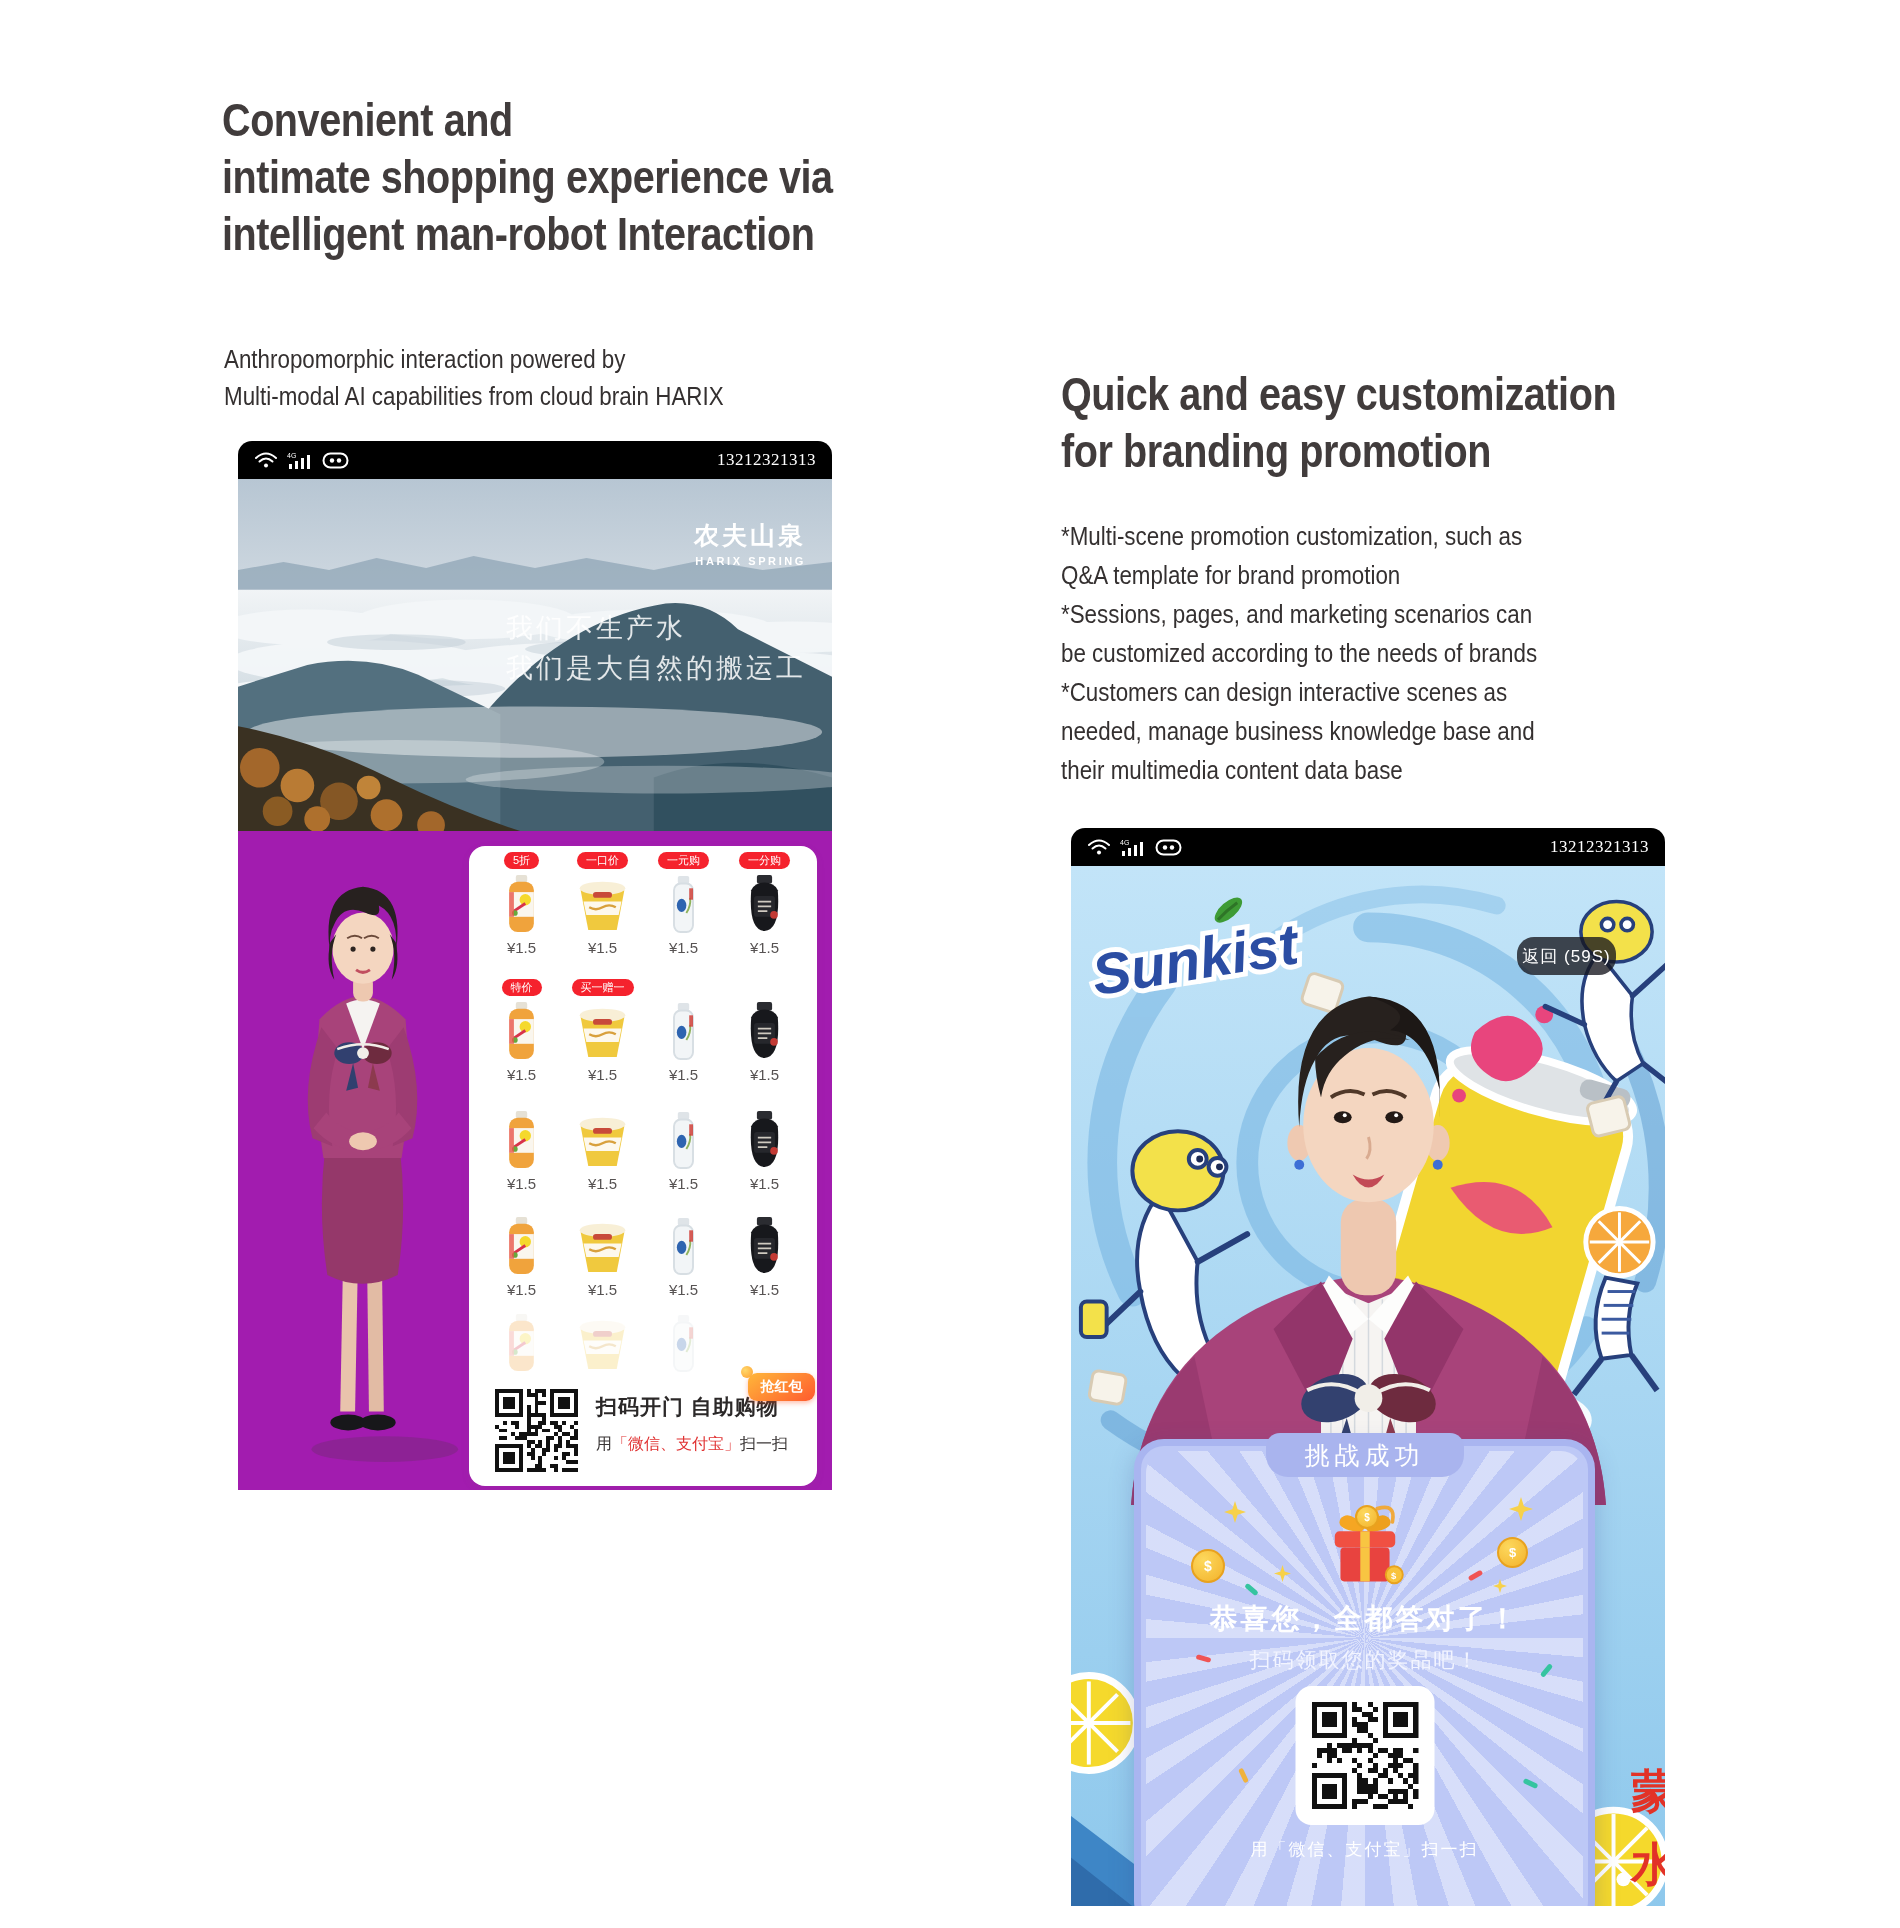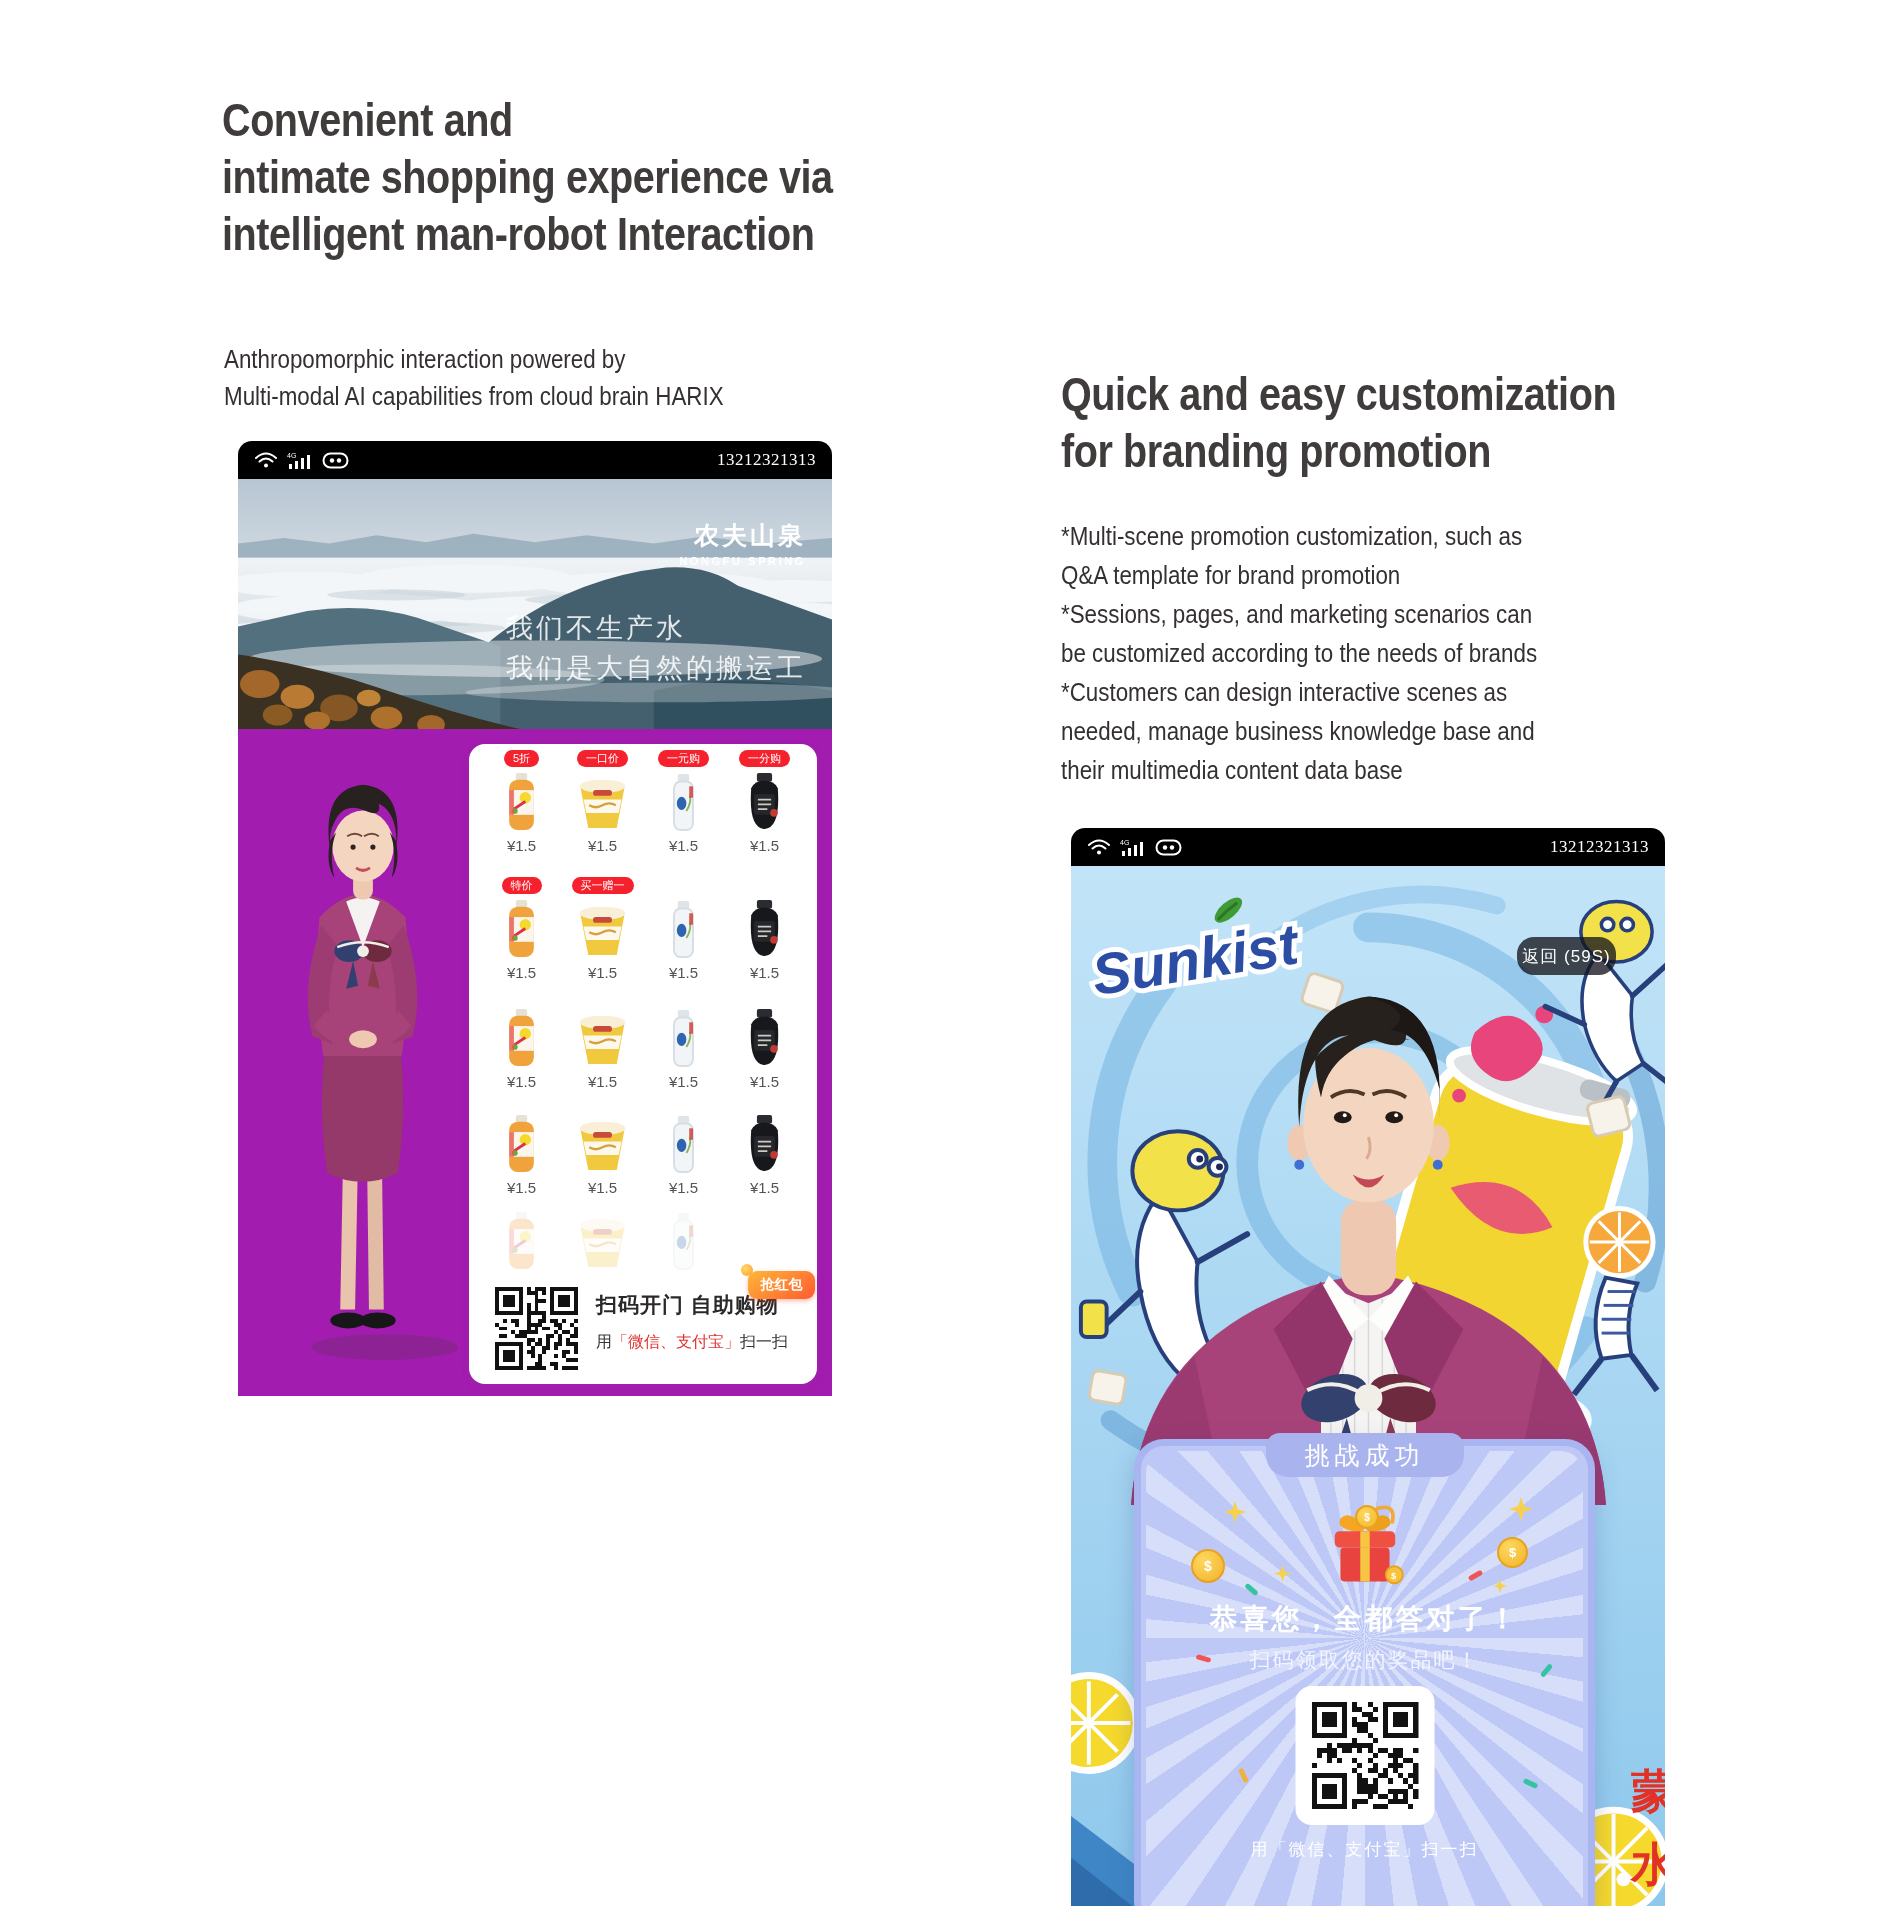--- a/index.html
+++ b/index.html
@@ -11,21 +11,21 @@
   .bullets{position:absolute;font-size:26px;line-height:39px;color:#343030;white-space:nowrap;}
 
   
   .phone{position:absolute;border-radius:14px 14px 0 0;overflow:hidden;background:#fff;}
   .statusbar{position:relative;height:38px;background:#000;display:flex;align-items:center;padding:0 16px;box-sizing:border-box;}
   .statusbar svg{display:block;}
   .sb-left{display:flex;align-items:center;gap:9px;}
   .sb-num{margin-left:auto;color:#fff;font-family:"Liberation Serif",serif;font-size:17px;letter-spacing:0.5px;}
 
   
-  .hero{position:relative;height:250px;overflow:hidden;}
+  .hero{position:relative;height:352px;overflow:hidden;}
   .hero>svg{position:absolute;inset:0;width:100%;height:100%;}
   .hero-logo{position:absolute;right:26px;top:40px;text-align:right;color:#fff;}
   .hero-logo .cn{font-size:25px;font-weight:700;letter-spacing:3px;}
   .hero-logo .en{font-size:11px;font-weight:700;letter-spacing:2.6px;margin-top:3px;}
   .slogan{position:absolute;right:26px;top:129px;text-align:left;color:rgba(255,255,255,.85);
           font-weight:300;font-size:27px;line-height:40px;letter-spacing:3px;}
   .p1-body{position:relative;height:667px;background:#a21caf;}
   .avatar1{position:absolute;left:20px;top:28px;width:210px;height:612px;}
   .card{position:absolute;left:231px;top:15px;width:348px;height:640px;background:#fff;border-radius:16px;
         box-shadow:0 3px 10px rgba(120,100,100,.08);overflow:hidden;}
@@ -169,21 +169,21 @@
           <circle cx="102" cy="326" r="19" fill="#8a5a26"></circle>
             <circle cx="150" cy="340" r="16" fill="#b5742e"></circle>
           <circle cx="40" cy="336" r="15" fill="#8f5e24"></circle>
             <circle cx="195" cy="350" r="14" fill="#a96a2c"></circle>
           <circle cx="132" cy="312" r="12" fill="#c8893b"></circle>
             <circle cx="80" cy="344" r="13" fill="#b5742e"></circle>
         </g>
       </svg>
       <div class="hero-logo">
         <div class="cn">农夫山泉</div>
-        <div class="en">NONGFU SPRING</div>
+        <div class="en">HARIX SPRING</div>
       </div>
       <div class="slogan">
         <div>我们不生产水</div>
         <div>我们是大自然的搬运工</div>
       </div>
     </div>
 
     <div class="p1-body">
 
       <svg class="avatar1" viewBox="0 0 212 618">

